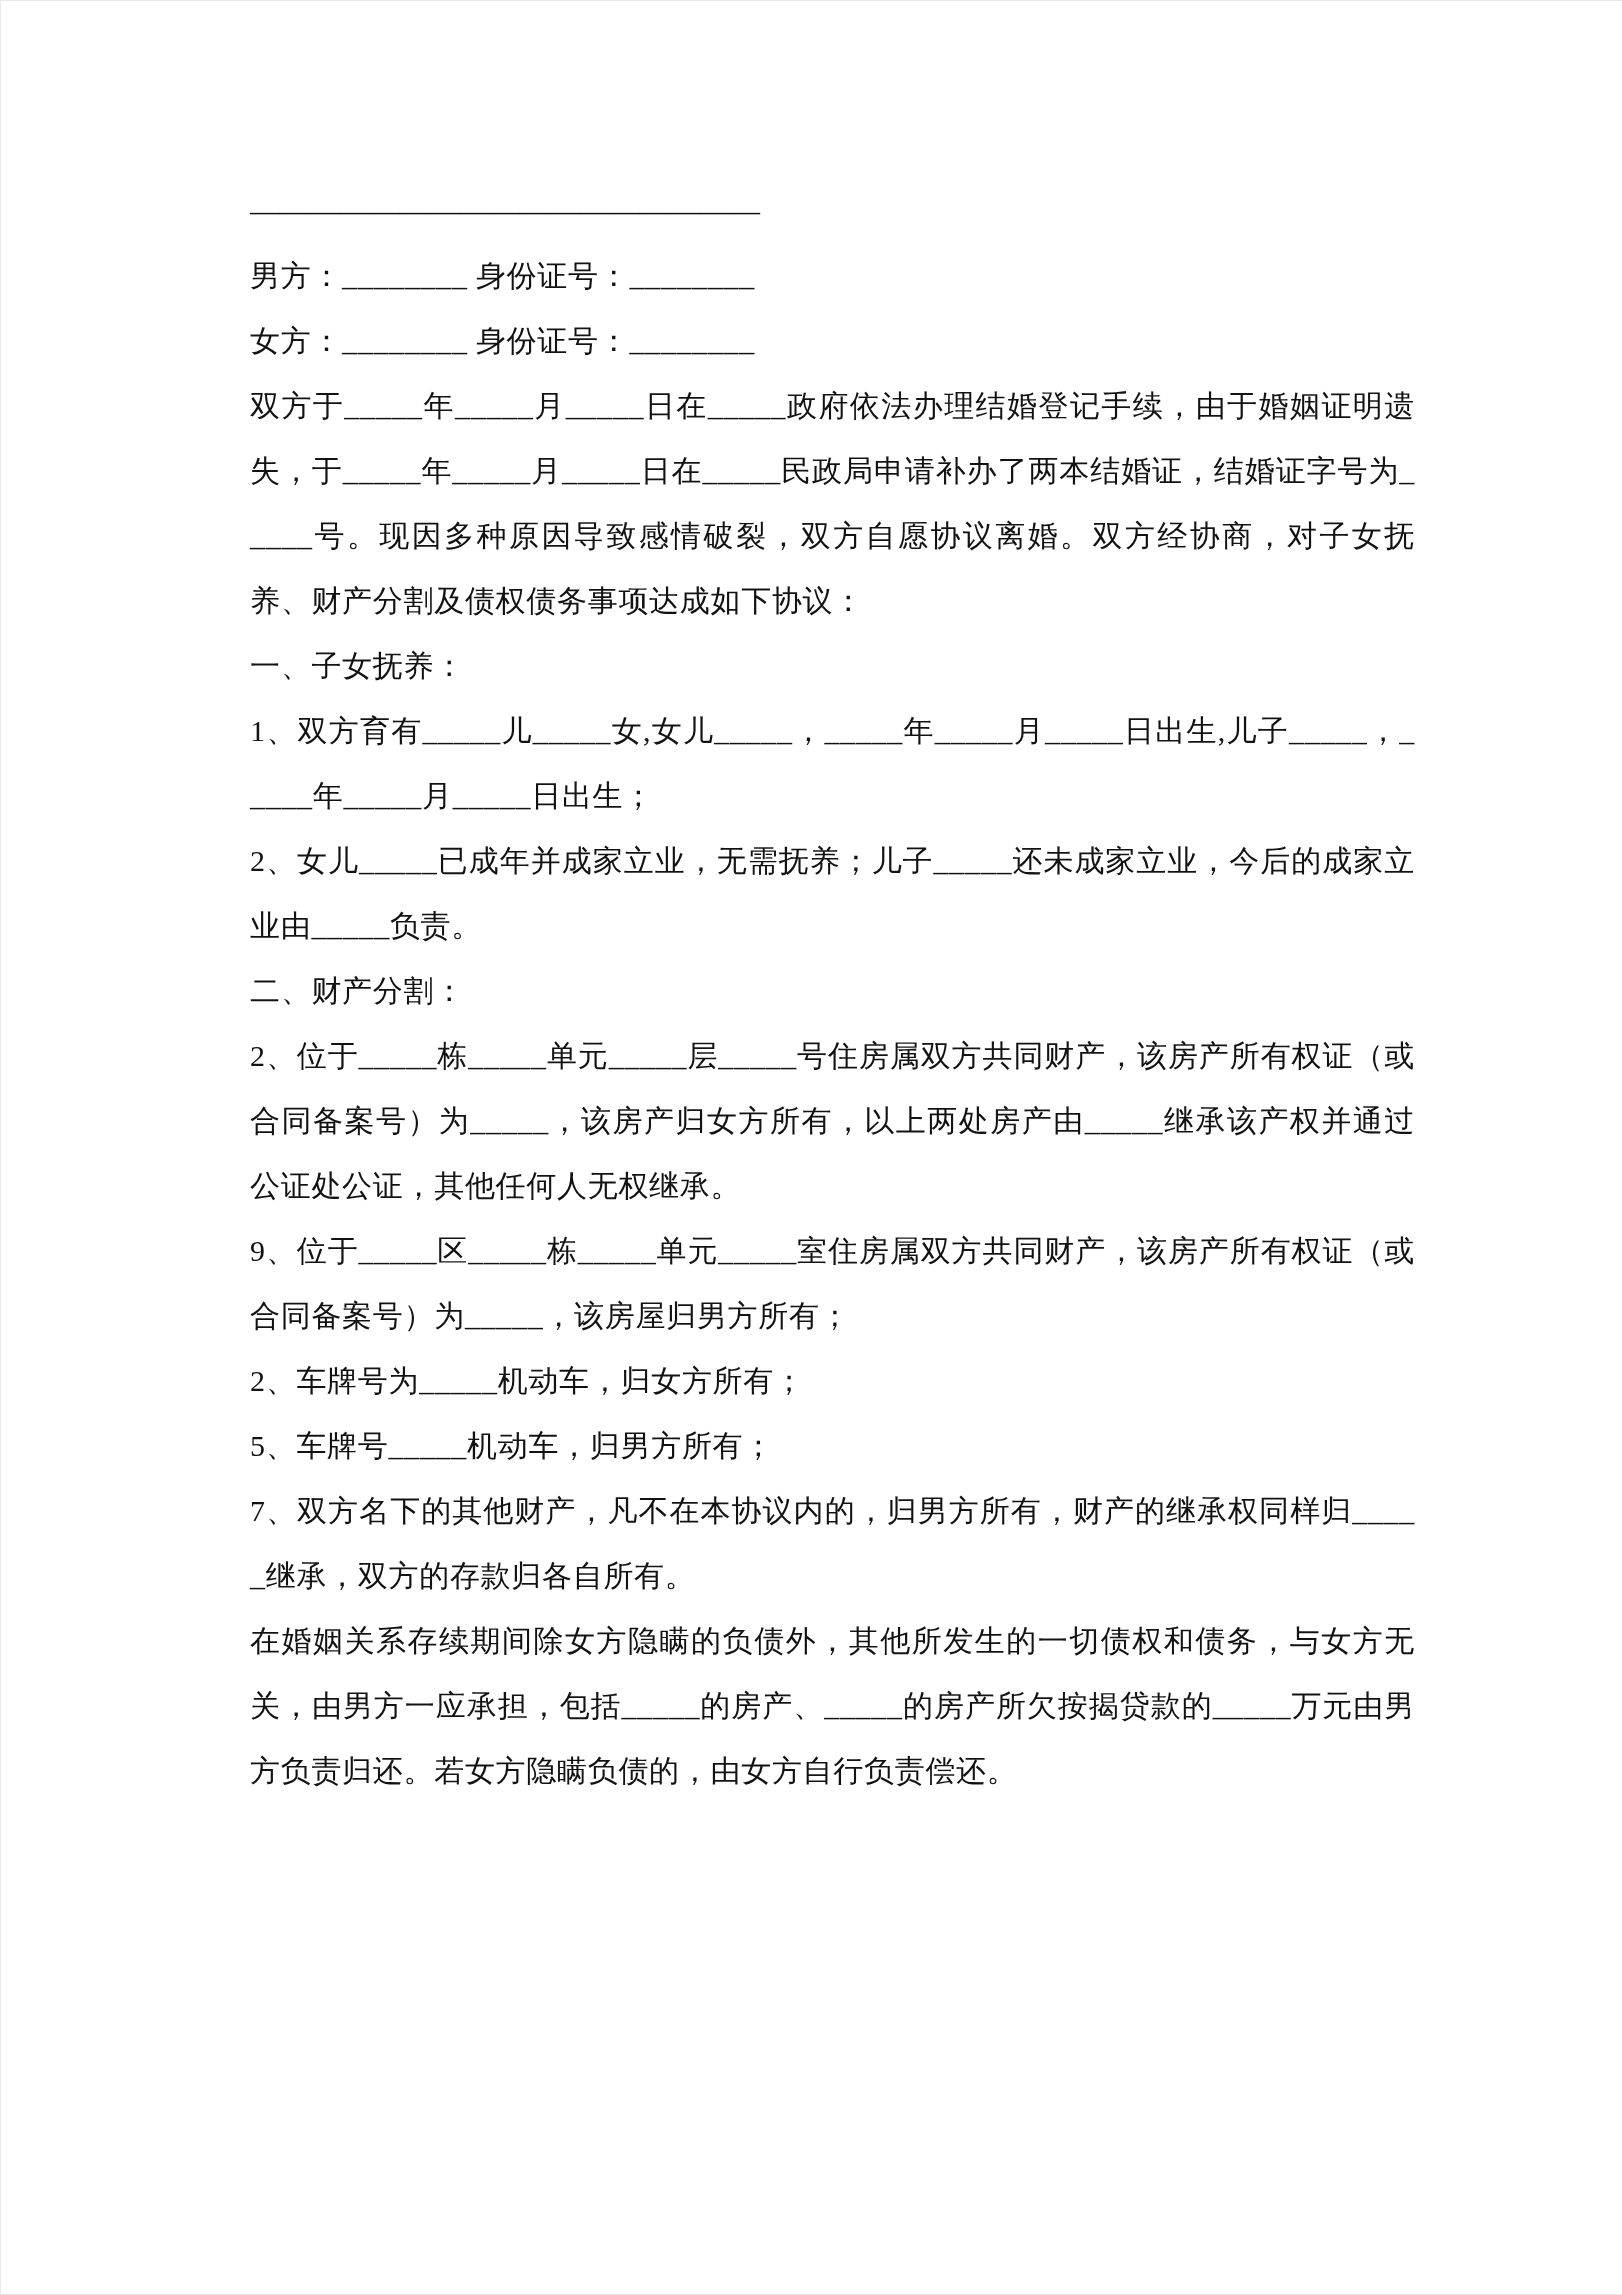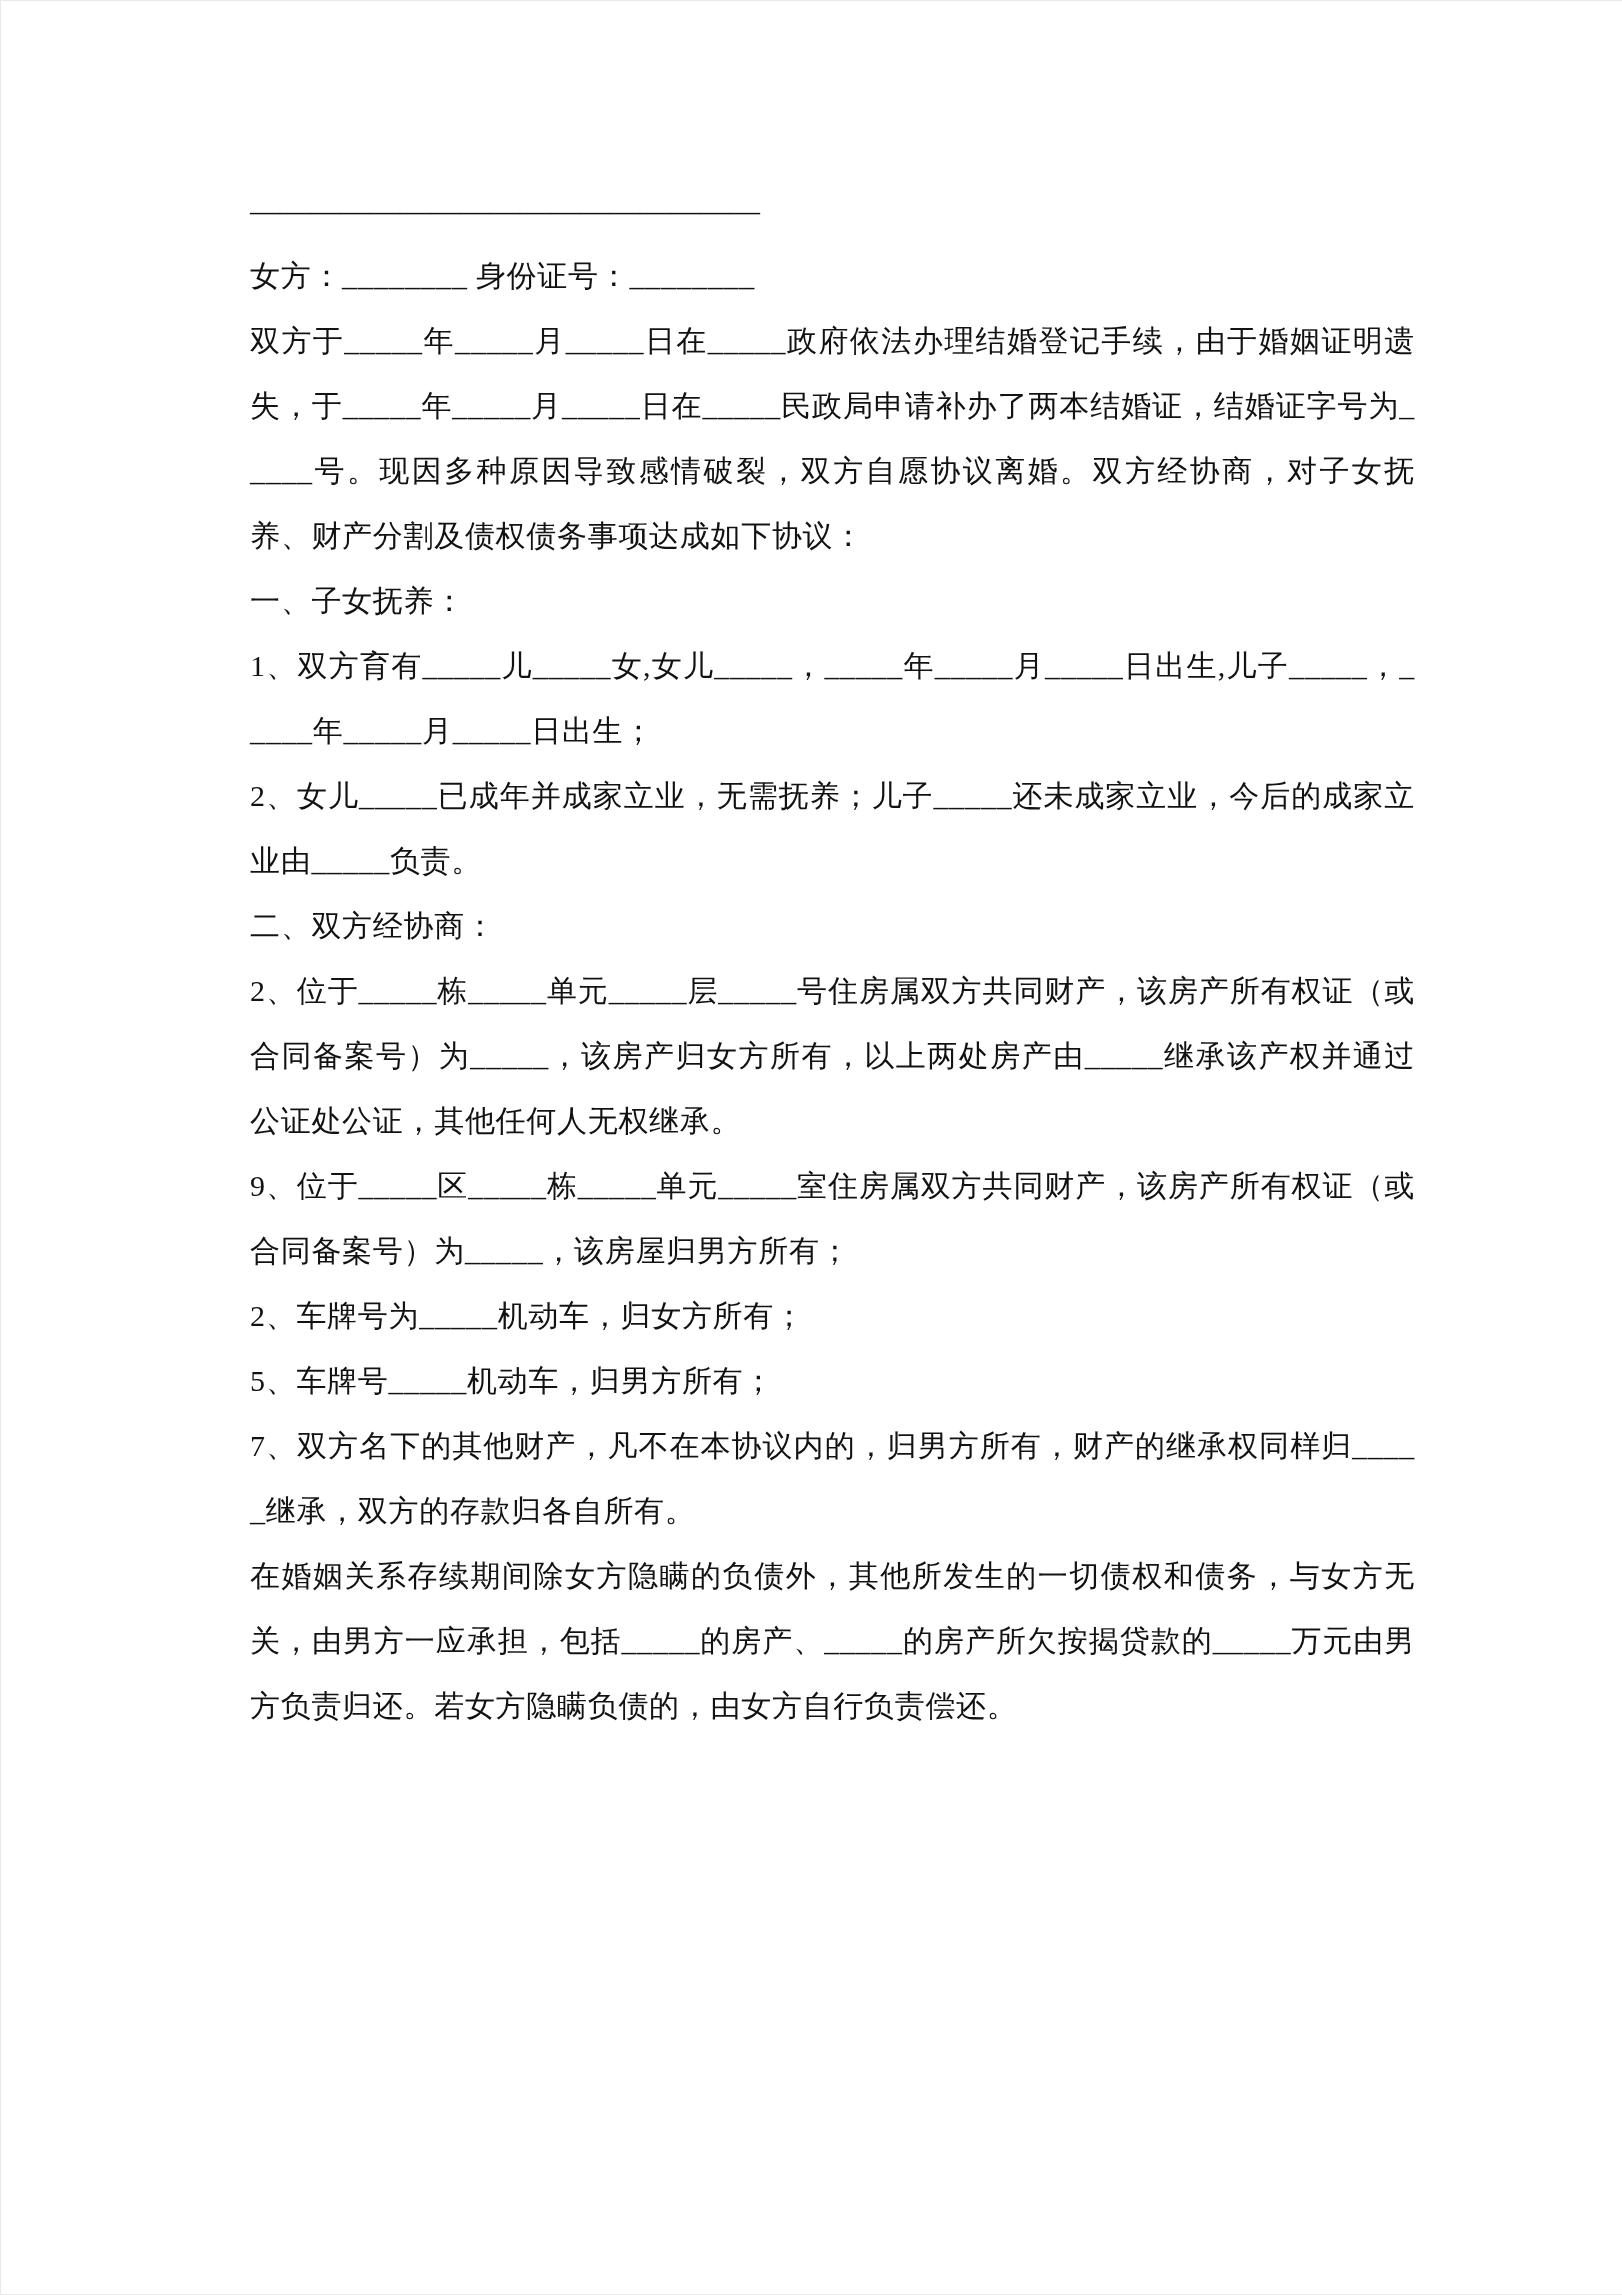--- a/index.html
+++ b/index.html
@@ -37,26 +37,27 @@
     letter-spacing: 0;
     white-space: nowrap;
   }
 </style>
 </head>
 <body>
 
 <div class="page">
   <div class="content">
     <p class="sep">—————————————————</p>
+    <p>男方：________ 身份证号：________</p>
     <p>女方：________ 身份证号：________</p>
     <p>双方于_____年_____月_____日在_____政府依法办理结婚登记手续，由于婚姻证明遗失，于_____年_____月_____日在_____民政局申请补办了两本结婚证，结婚证字号为_____号。现因多种原因导致感情破裂，双方自愿协议离婚。双方经协商，对子女抚养、财产分割及债权债务事项达成如下协议：</p>
     <p>一、子女抚养：</p>
     <p>1、双方育有_____儿_____女,女儿_____，_____年_____月_____日出生,儿子_____，_____年_____月_____日出生；</p>
     <p>2、女儿_____已成年并成家立业，无需抚养；儿子_____还未成家立业，今后的成家立业由_____负责。</p>
-    <p>二、双方经协商：</p>
+    <p>二、财产分割：</p>
     <p>2、位于_____栋_____单元_____层_____号住房属双方共同财产，该房产所有权证（或合同备案号）为_____，该房产归女方所有，以上两处房产由_____继承该产权并通过公证处公证，其他任何人无权继承。</p>
     <p>9、位于_____区_____栋_____单元_____室住房属双方共同财产，该房产所有权证（或合同备案号）为_____，该房屋归男方所有；</p>
     <p>2、车牌号为_____机动车，归女方所有；</p>
     <p>5、车牌号_____机动车，归男方所有；</p>
     <p>7、双方名下的其他财产，凡不在本协议内的，归男方所有，财产的继承权同样归_____继承，双方的存款归各自所有。</p>
     <p>在婚姻关系存续期间除女方隐瞒的负债外，其他所发生的一切债权和债务，与女方无关，由男方一应承担，包括_____的房产、_____的房产所欠按揭贷款的_____万元由男方负责归还。若女方隐瞒负债的，由女方自行负责偿还。</p>
   </div>
 </div>
 
 

